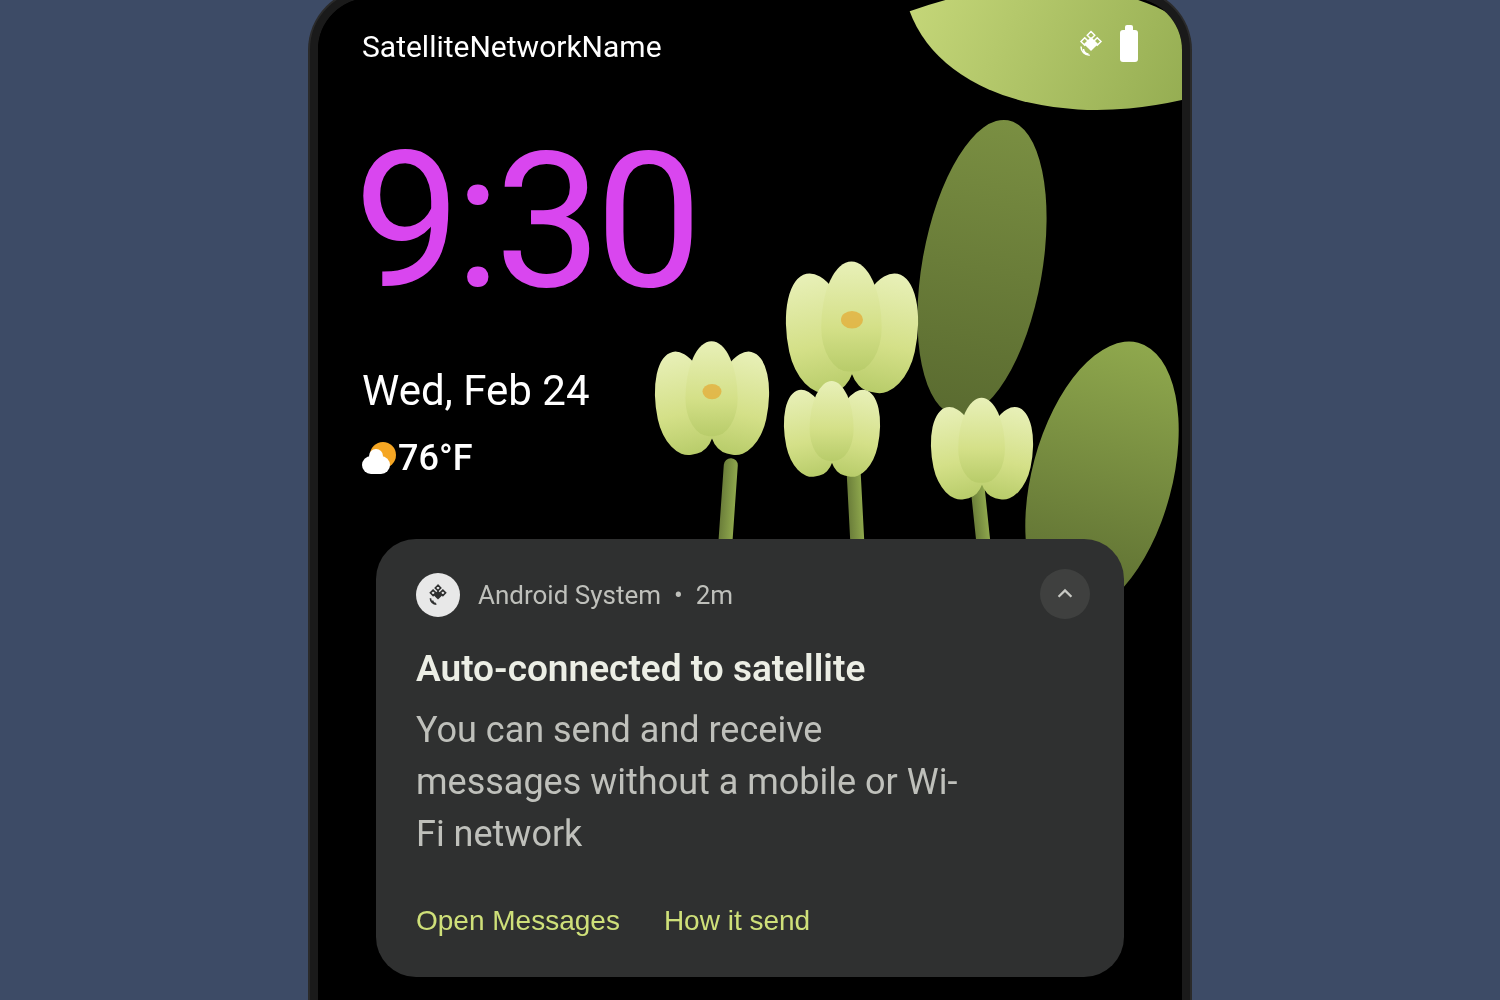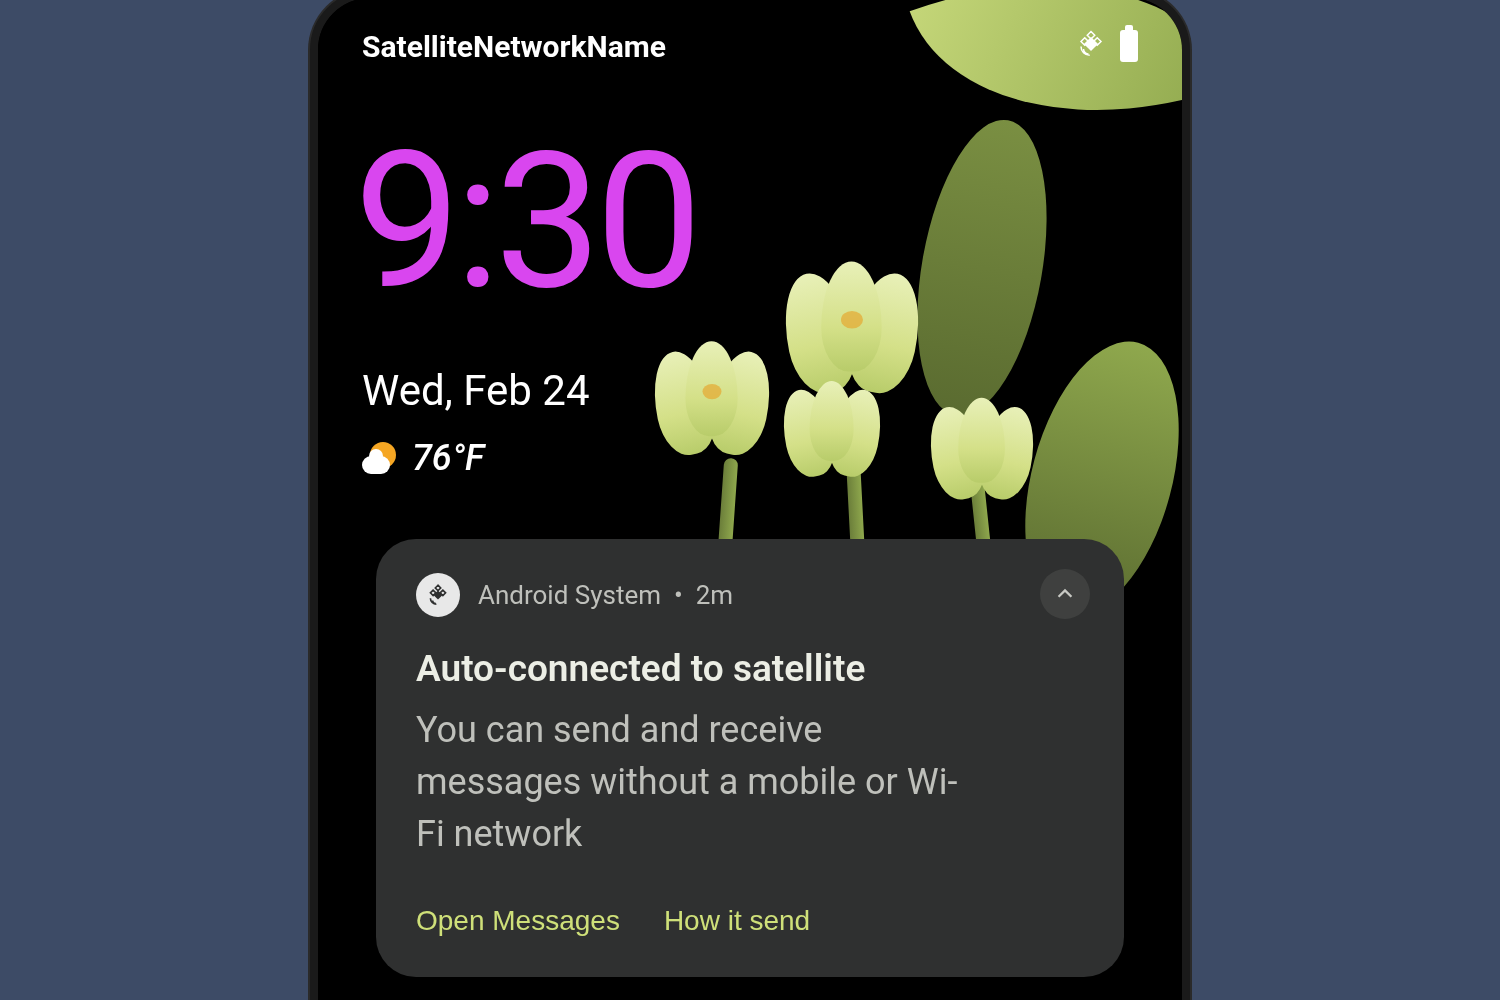--- a/index.html
+++ b/index.html
@@ -67,21 +67,21 @@
     color: #fff;
   }
   .status-bar {
     display: flex;
     justify-content: space-between;
     align-items: center;
     height: 40px;
   }
   .network-name {
     font-size: 30px;
-    font-weight: 700;
+    font-weight: 400;
     color: #fff;
   }
   .status-icons {
     display: flex;
     align-items: center;
     gap: 14px;
   }
   .sat-icon svg { width: 30px; height: 30px; fill: #fff; }
   .battery-icon {
     width: 18px;
@@ -110,23 +110,21 @@
   }
   .date-row {
     font-size: 42px;
     font-weight: 400;
     color: #fff;
     margin-top: 50px;
   }
   .weather-row {
     display: flex;
     align-items: center;
-    gap: 14px;
     margin-top: 22px;
-    font-style: italic;
   }
   .weather-icon {
     width: 36px; height: 36px;
     position: relative;
   }
   .weather-icon .sun {
     position: absolute;
     width: 26px; height: 26px;
     background: #f5a623;
     border-radius: 50%;

